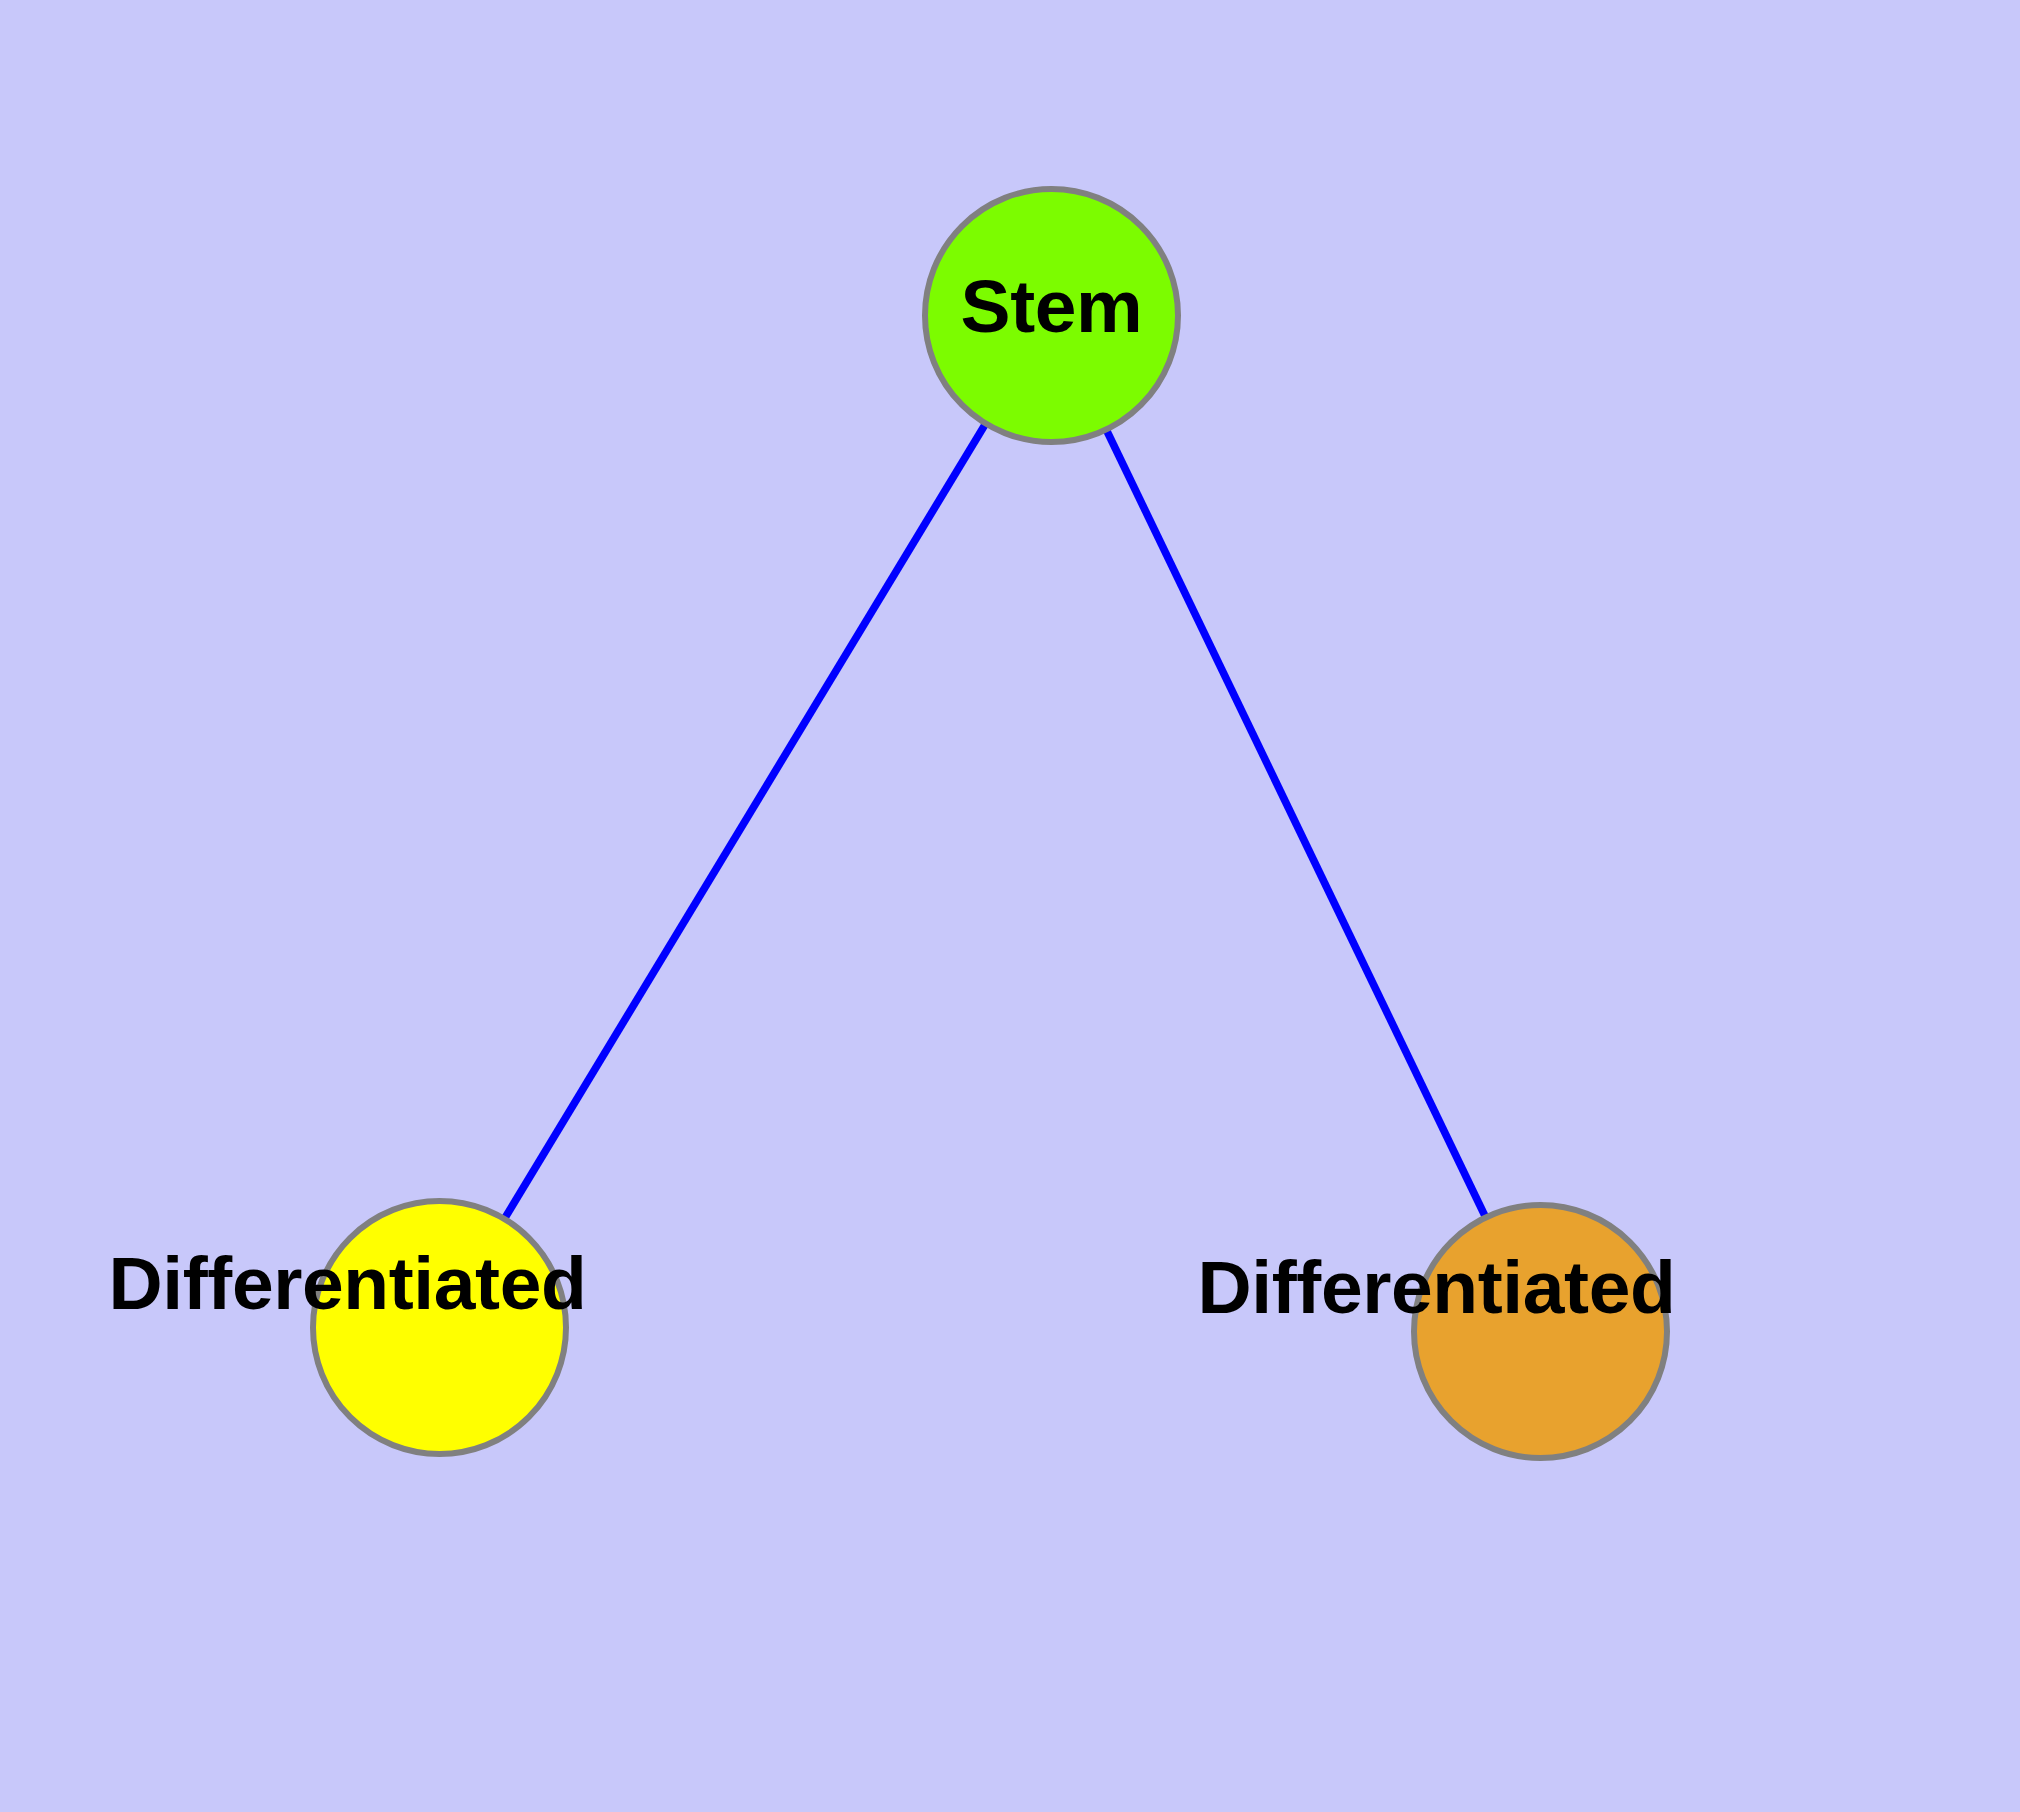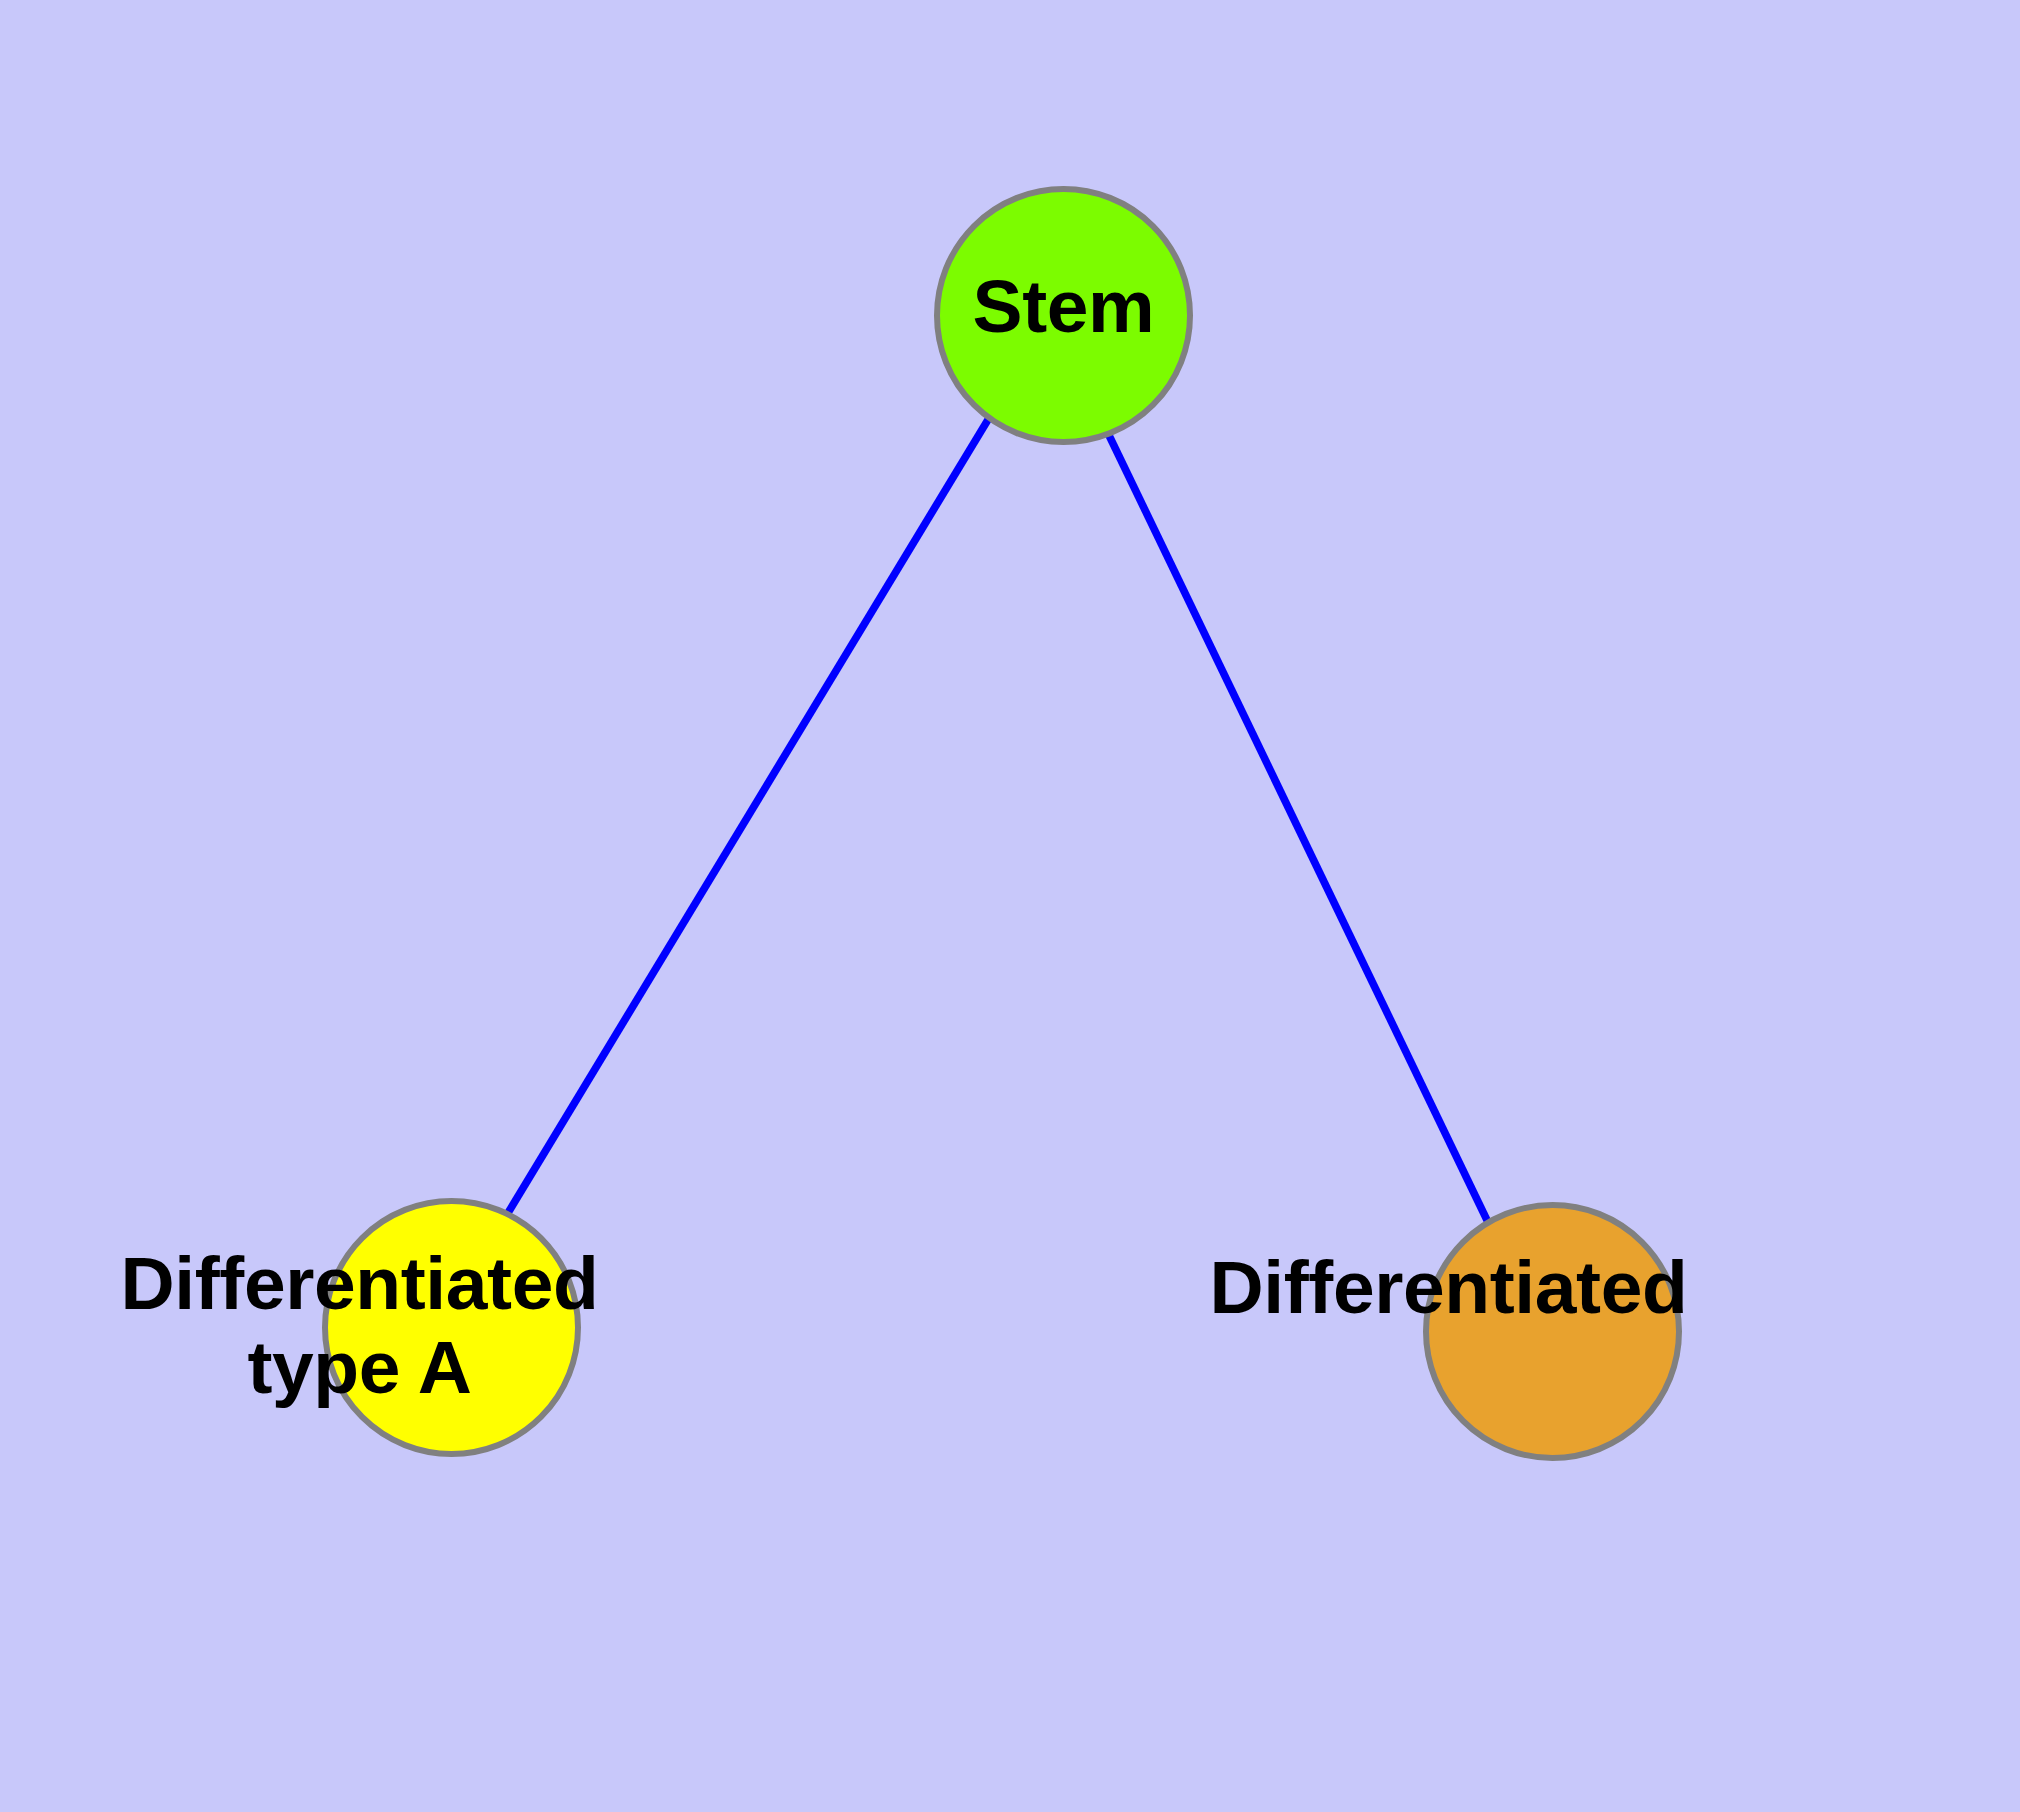--- a/index.html
+++ b/index.html
@@ -25,21 +25,20 @@
     position: absolute;
     left: 0; top: 0;
     width: 2021px;
     height: 1812px;
   }
   #node-layer {
     position: absolute;
     left: 0; top: 0;
     width: 1696px;
     height: 1812px;
-    margin-left: 12px;
   }
   .node {
     position: absolute;
     border-radius: 50%;
     box-sizing: border-box;
     border: 6px solid #808080;
   }
   #node-stem {
     left: 922px;
     top: 186px;
@@ -109,21 +108,20 @@
     <div class="node" id="node-stem"></div>
     <div class="node" id="node-type-a"></div>
     <div class="node" id="node-type-b"></div>
 
     <div class="node-label" id="label-stem">
       <span class="label-line">Stem</span>
     </div>
 
     <div class="node-label" id="label-type-a">
       <span class="label-line">Differentiated</span>
-      <span class="label-line">type A</span>
     </div>
 
     <div class="node-label" id="label-type-b">
       <span class="label-line">Differentiated</span>
     </div>
 
   </div>
 </div>
 
 

